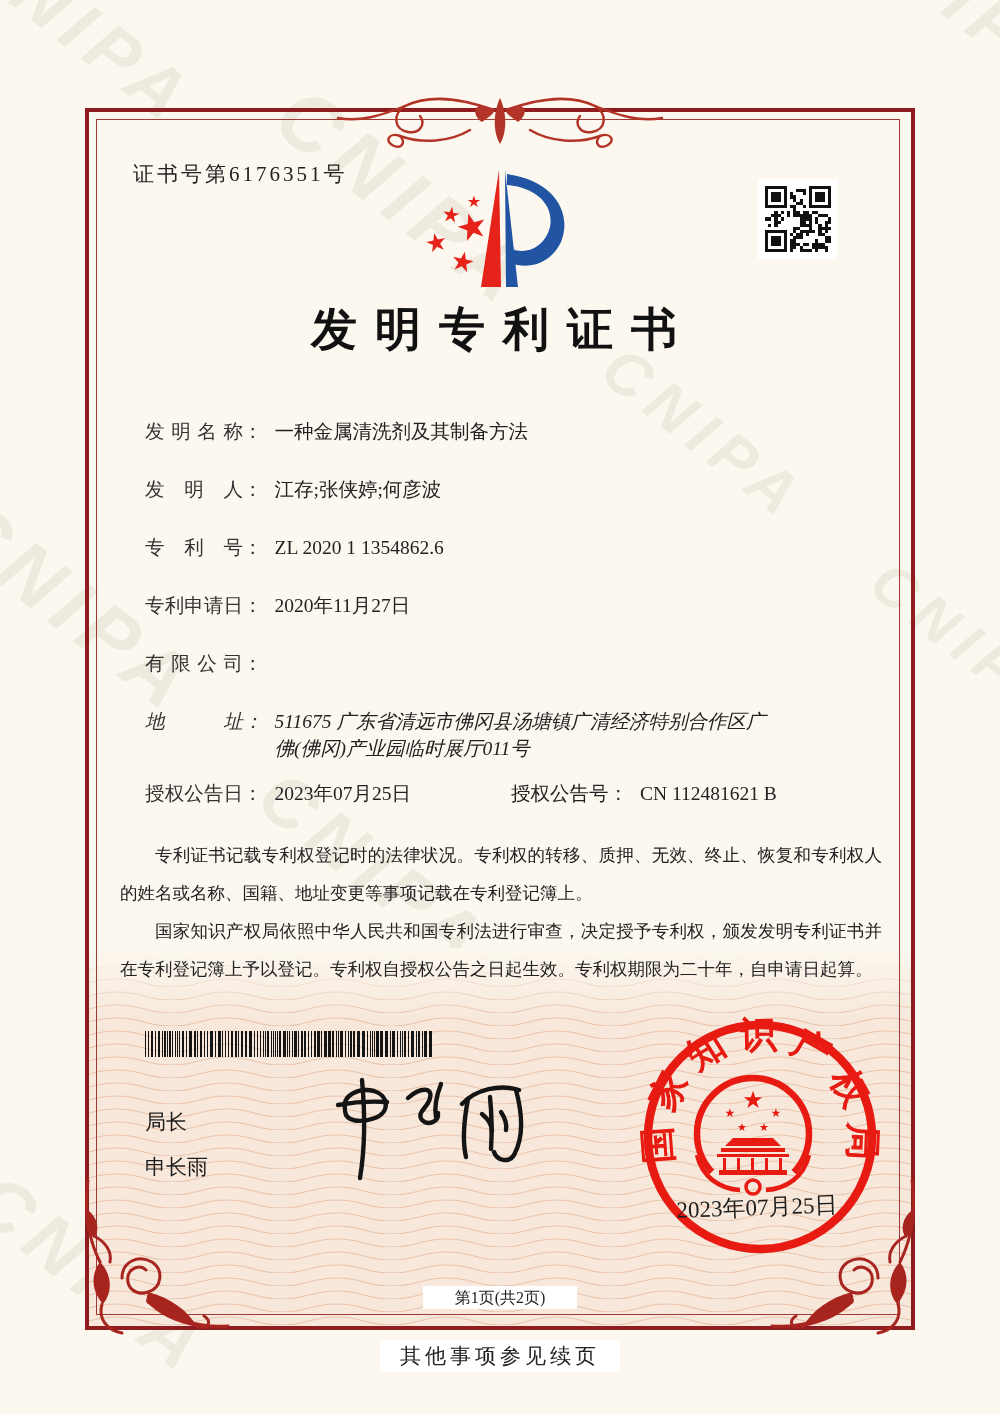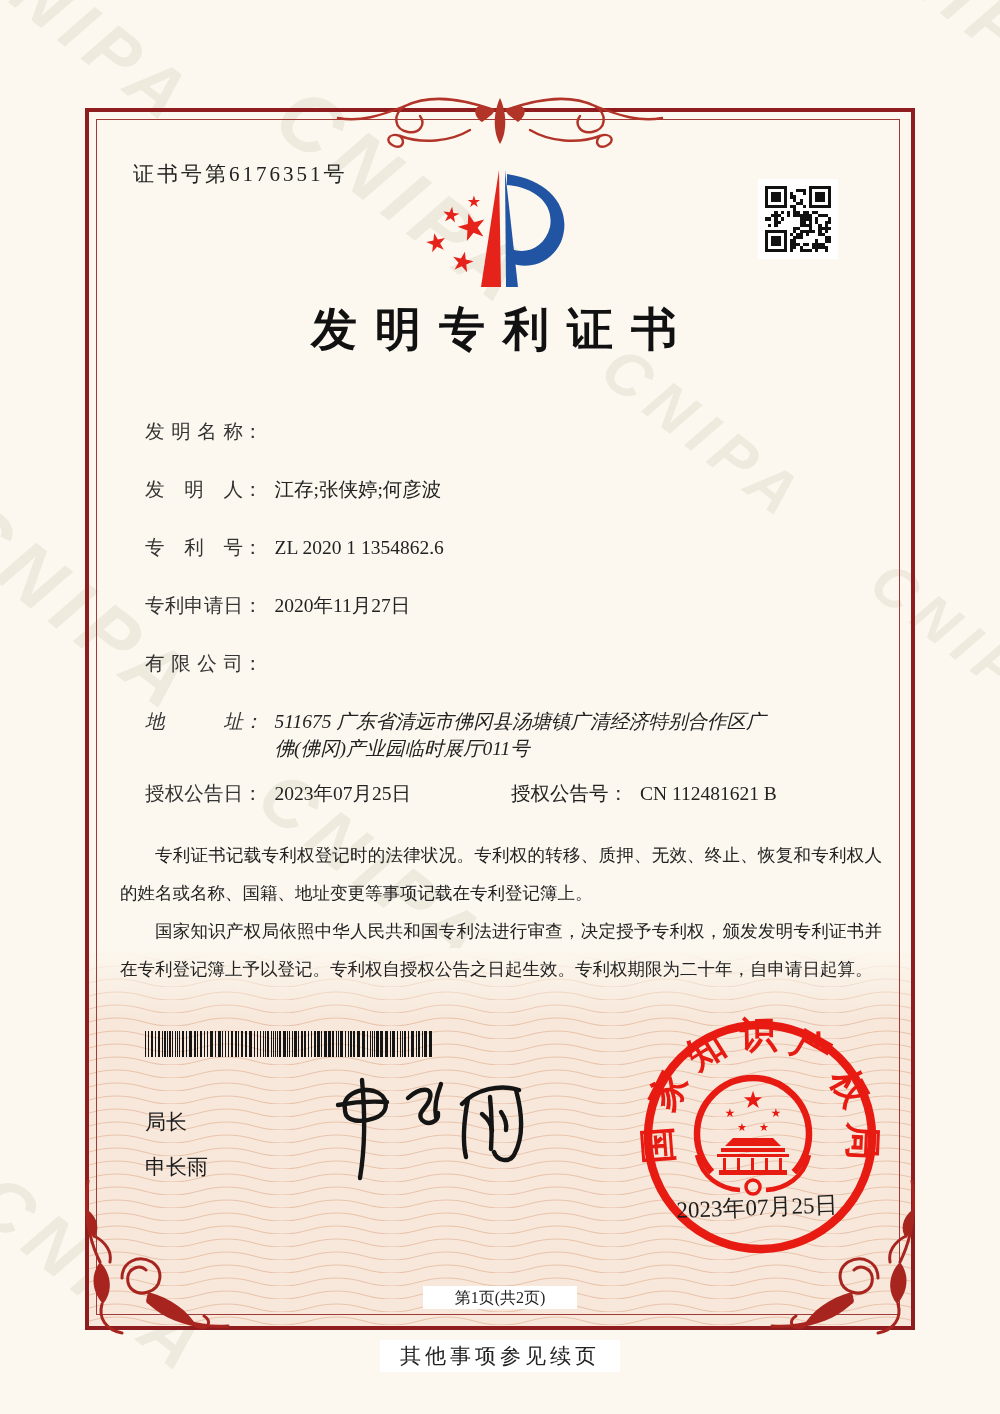--- a/index.html
+++ b/index.html
@@ -304,20 +304,21 @@
         <rect x="19" y="20" width="1" height="1" fill="#111"></rect>
       </svg>
     </div>
 
   <div class="doc-title">发明专利证书</div>
 
   <div class="fields">
     <div class="field-row">
       <span class="flabel">发明名称</span>
         <span class="fcolon">：</span>
+      <span class="fvalue">一种金属清洗剂及其制备方法</span>
     </div>
     <div class="field-row">
       <span class="flabel">发明人</span>
         <span class="fcolon">：</span>
       <span class="fvalue">江存;张侠婷;何彦波</span>
     </div>
     <div class="field-row">
       <span class="flabel">专利号</span>
         <span class="fcolon">：</span>
       <span class="fvalue">ZL 2020 1 1354862.6</span>

